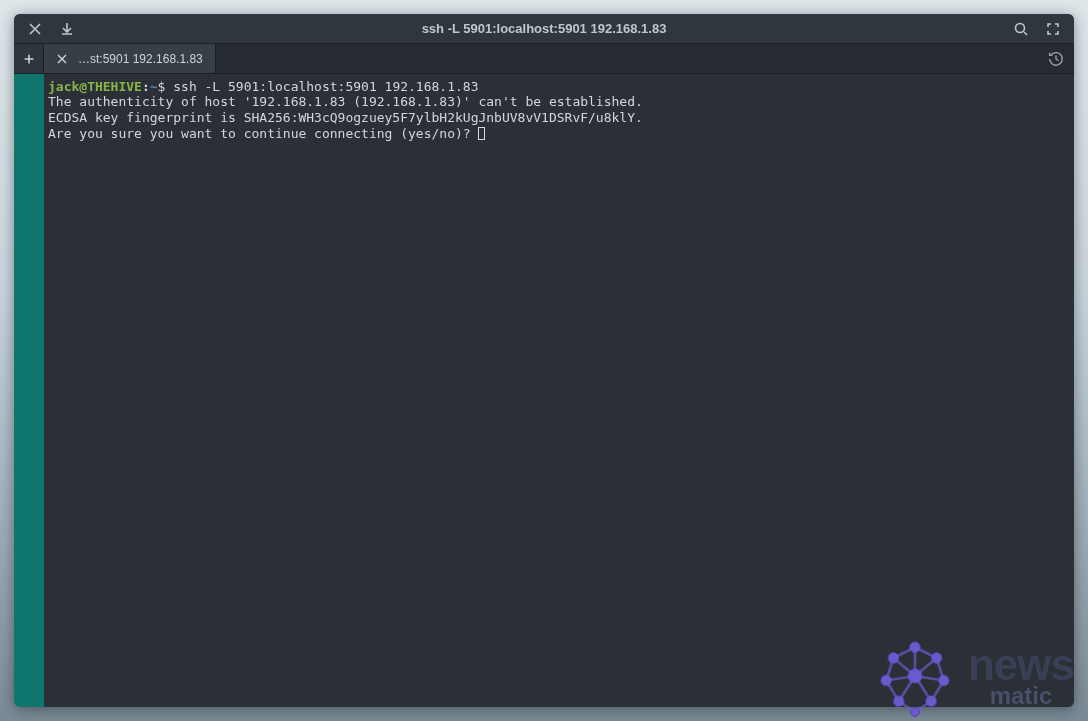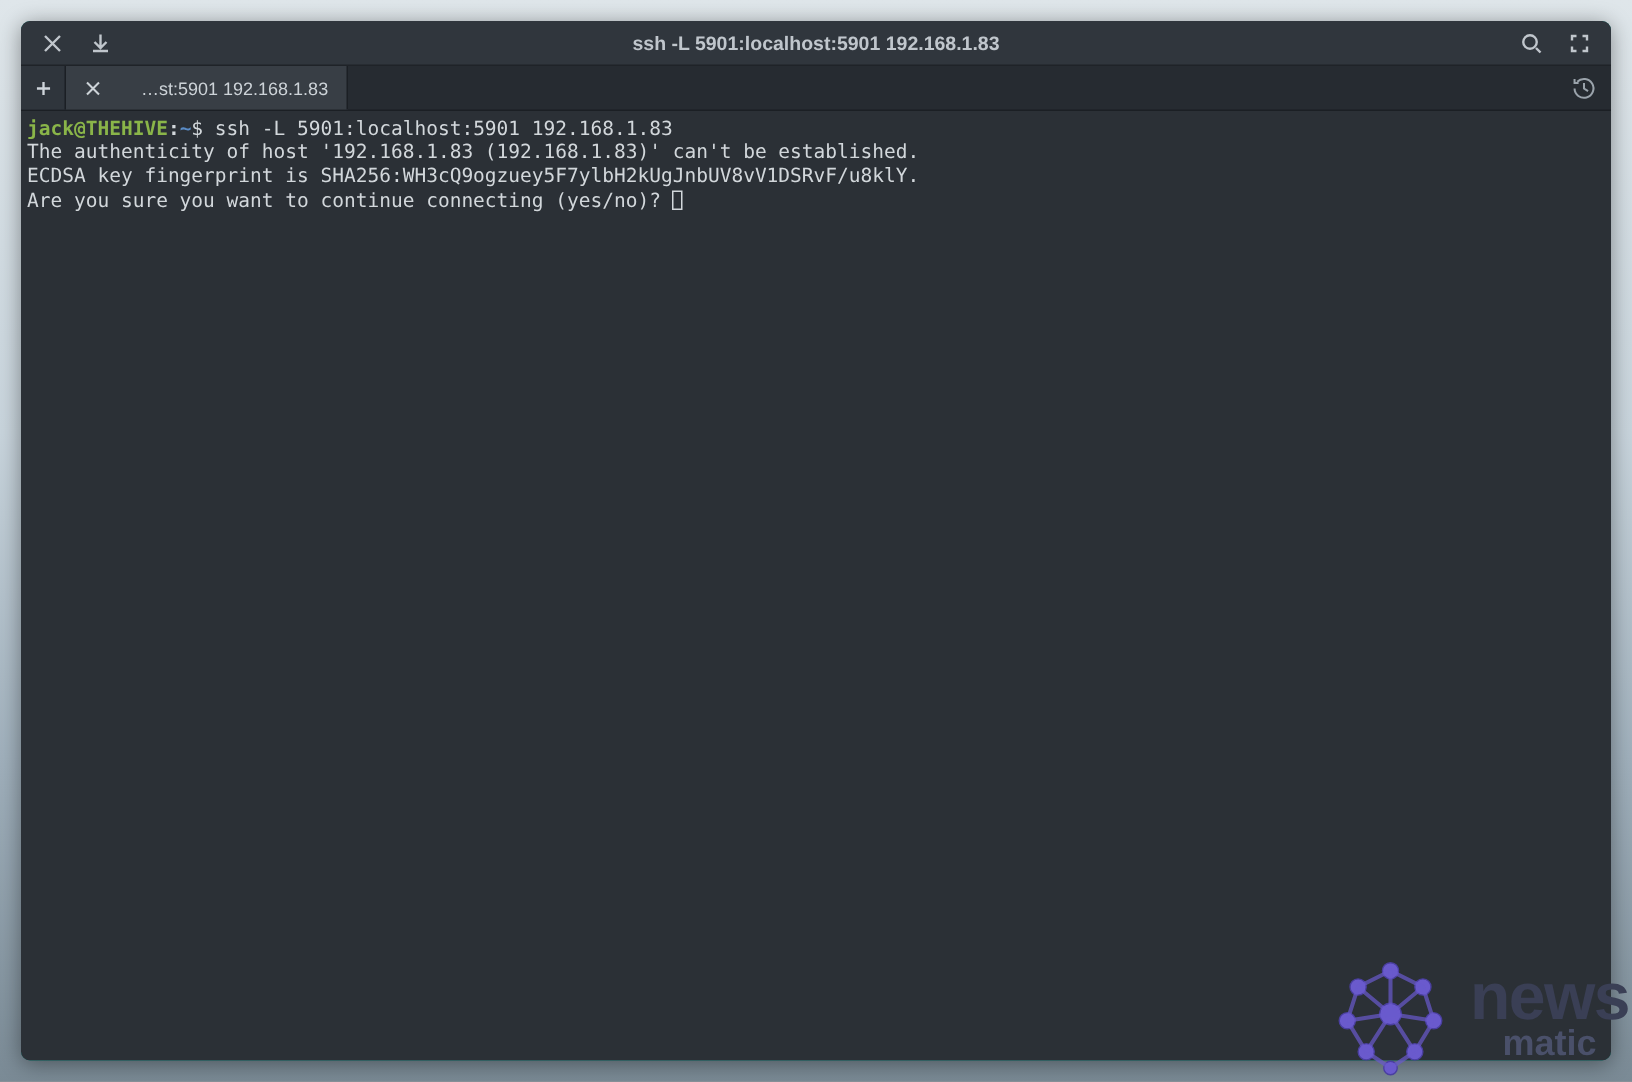--- a/index.html
+++ b/index.html
@@ -56,21 +56,21 @@
   .newtab-btn {
     width: 30px;
     display: flex; align-items: center; justify-content: center;
     color: #cfd5db;
     background: #2f353c;
     border-right: 1px solid #1b1f24;
     cursor: pointer;
   }
   .newtab-btn svg { width: 14px; height: 14px; }
   .tab {
-    display: flex; align-items: center; gap: 26px;
+    display: flex; align-items: center; gap: 10px;
     padding: 0 12px;
     background: #383e45;
     border-right: 1px solid #1b1f24;
     color: #cdd3d8;
     font-size: 12px;
     cursor: pointer;
     max-width: 190px;
   }
   .tab .close { display: inline-flex; width: 12px; height: 12px; }
   .tab .label { white-space: nowrap; overflow: hidden; text-overflow: ellipsis; }
@@ -84,34 +84,35 @@
   .terminal {
     flex: 1;
     background: #2b3036;
     color: #d2d7db;
     font-family: "DejaVu Sans Mono","Liberation Mono",Menlo,Consolas,monospace;
     font-size: 13px;
     line-height: 1.18;
     padding: 5px 4px;
     white-space: pre;
     position: relative;
+    margin-left: 30px;
   }
   .prompt-user { color: #8ab549; font-weight: bold; }
   .prompt-colon { color: #d2d7db; font-weight: bold; }
   .prompt-path { color: #5a8cc7; font-weight: bold; }
   .prompt-dollar { color: #d2d7db; }
   .cursor-box {
     display: inline-block;
     width: 7px; height: 13px;
     border: 1px solid #d2d7db;
     transform: translateY(2px);
   }
   .watermark {
     position: absolute;
-    right: 2px; bottom: 0px;
+    right: 14px; bottom: 0px;
     display: flex; align-items: center; gap: 8px;
     pointer-events: none;
   }
   .wm-orb {
     width: 90px; height: 90px;
     position: relative;
   }
   .wm-orb svg { width: 100%; height: 100%; }
   .wm-text {
     color: #3a3f55;

